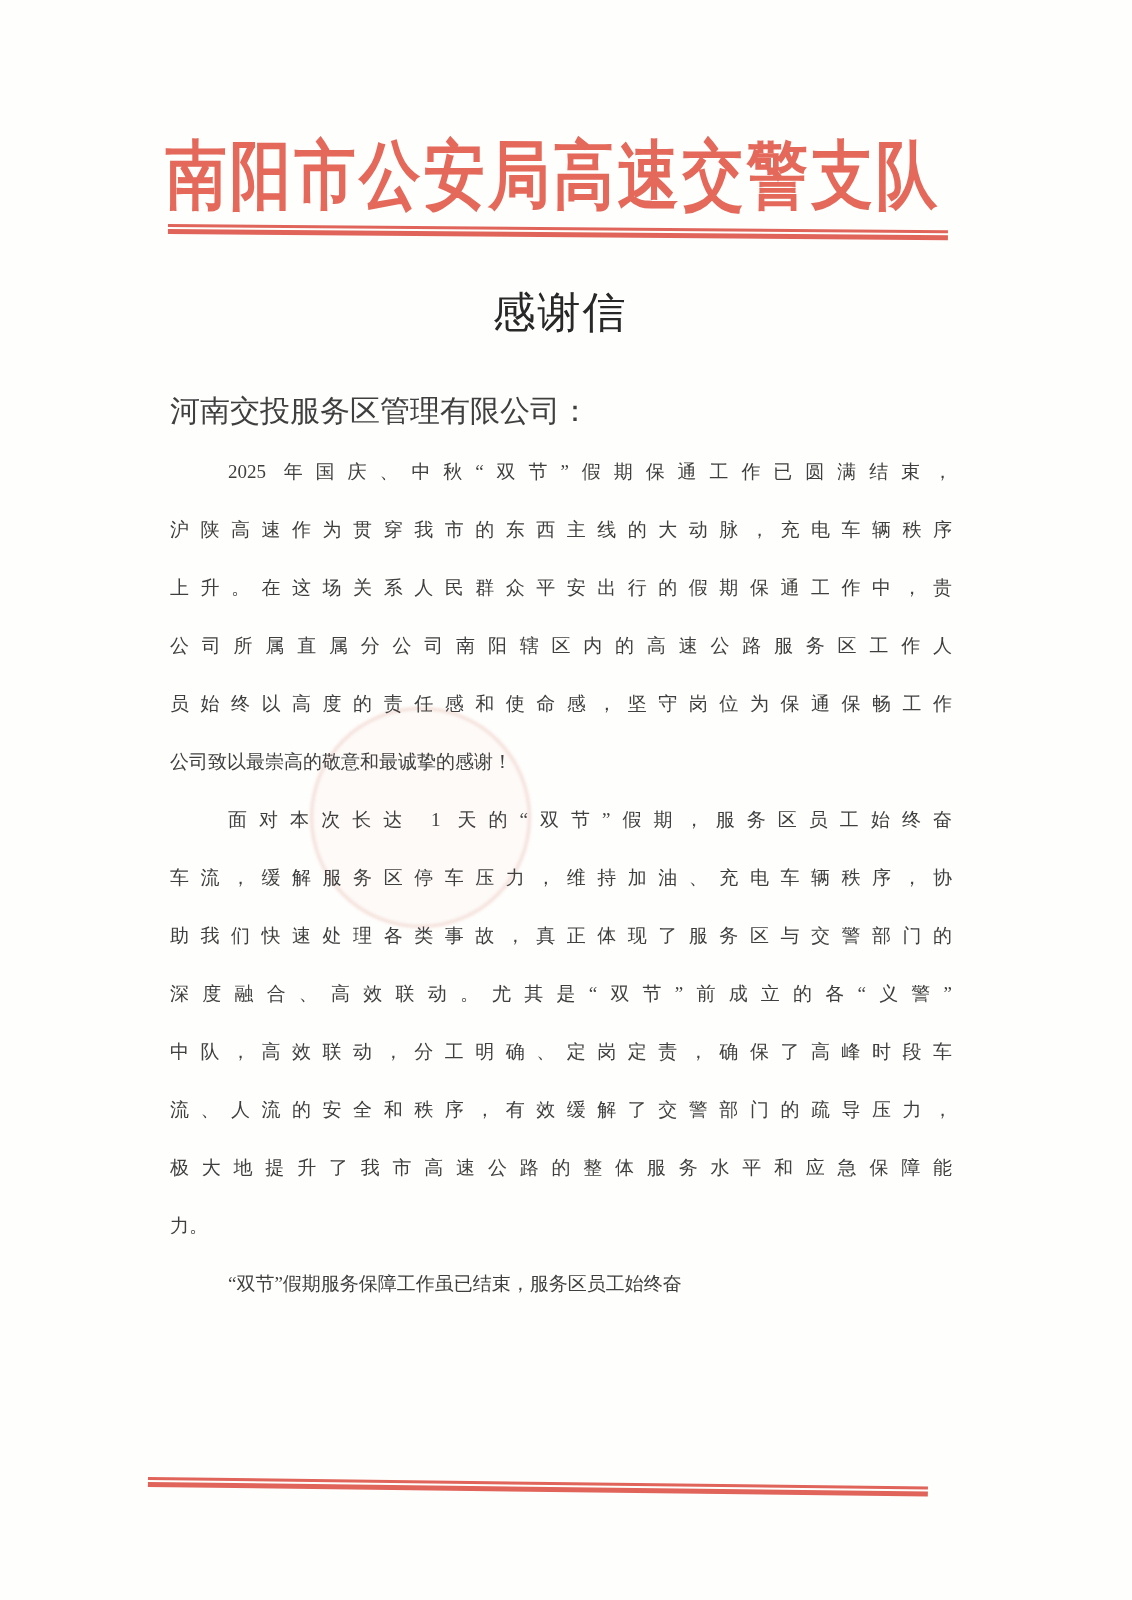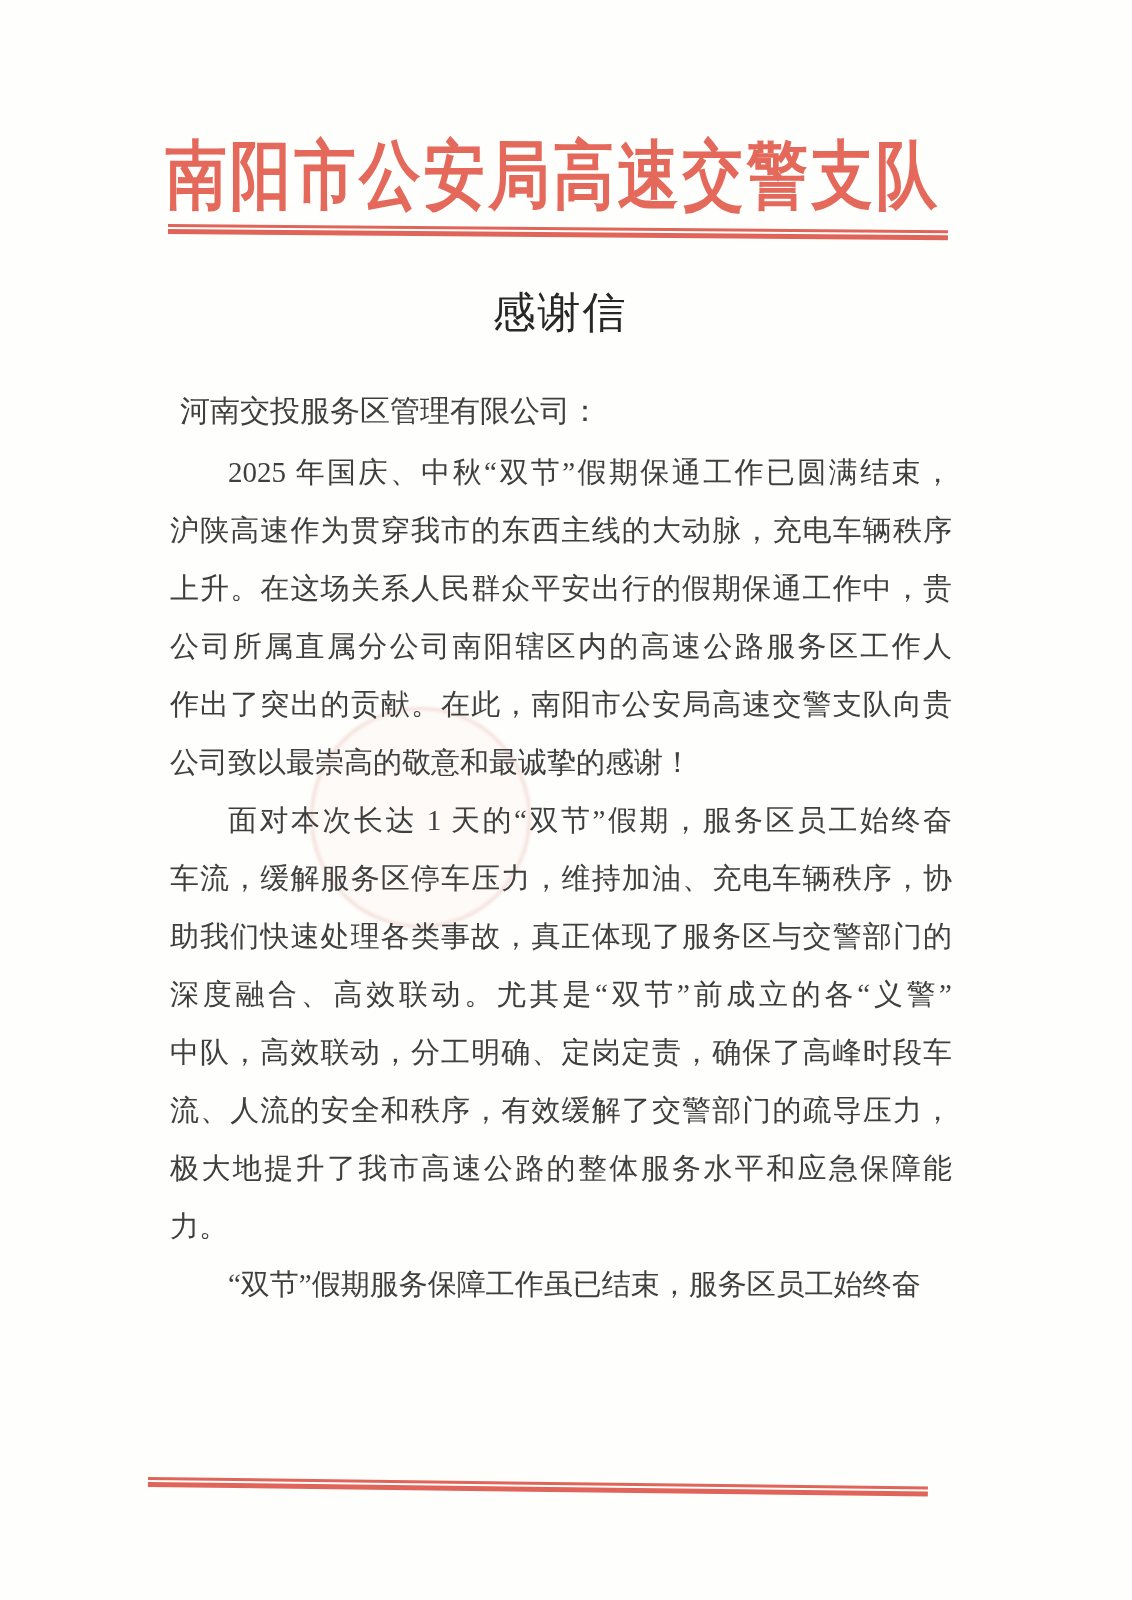--- a/index.html
+++ b/index.html
@@ -42,29 +42,28 @@
     text-align:center;
     font-family:"Liberation Sans","DejaVu Sans",sans-serif;
     font-weight:normal;font-size:43px;line-height:1.1;
     letter-spacing:2px;color:var(--title-ink);
   }
   
   .salutation{
     position:absolute;left:170px;top:394px;
     font-size:30px;line-height:34px;color:var(--ink);
     white-space:nowrap;
-    margin-left:10px;
   }
   
   .letter-body{
     position:absolute;left:170px;top:443px;width:782px;
     color:var(--ink);
   }
   .bline{
-    font-size:29px;
+    font-size:19px;
     height:58px;line-height:58px;
     text-align:justify;text-align-last:justify;
     overflow:hidden;
   }
   .bline.indent{text-indent:58px;}
   .bline.last{text-align-last:left;}
   
   .stamp-ghost{
     position:absolute;left:310px;top:707px;width:215px;height:215px;
     border:3px solid rgba(213,122,110,0.22);
@@ -92,21 +91,21 @@
 
   <div class="stamp-ghost"></div>
 
   <div class="salutation">河南交投服务区管理有限公司：</div>
 
   <div class="letter-body">
       <div class="bline indent">2025 年国庆、中秋“双节”假期保通工作已圆满结束，</div>
       <div class="bline">沪陕高速作为贯穿我市的东西主线的大动脉，充电车辆秩序</div>
       <div class="bline">上升。在这场关系人民群众平安出行的假期保通工作中，贵</div>
       <div class="bline">公司所属直属分公司南阳辖区内的高速公路服务区工作人</div>
-      <div class="bline">作出了突出的贡献。在此，南阳市公安局高速交警支队向贵</div>
+      <div class="bline">员始终以高度的责任感和使命感，坚守岗位为保通保畅工作</div>
       <div class="bline last">公司致以最崇高的敬意和最诚挚的感谢！</div>
       <div class="bline indent">面对本次长达 1 天的“双节”假期，服务区员工始终奋</div>
       <div class="bline">车流，缓解服务区停车压力，维持加油、充电车辆秩序，协</div>
       <div class="bline">助我们快速处理各类事故，真正体现了服务区与交警部门的</div>
       <div class="bline">深度融合、高效联动。尤其是“双节”前成立的各“义警”</div>
       <div class="bline">中队，高效联动，分工明确、定岗定责，确保了高峰时段车</div>
       <div class="bline">流、人流的安全和秩序，有效缓解了交警部门的疏导压力，</div>
       <div class="bline">极大地提升了我市高速公路的整体服务水平和应急保障能</div>
       <div class="bline last">力。</div>
       <div class="bline indent last">“双节”假期服务保障工作虽已结束，服务区员工始终奋</div>

